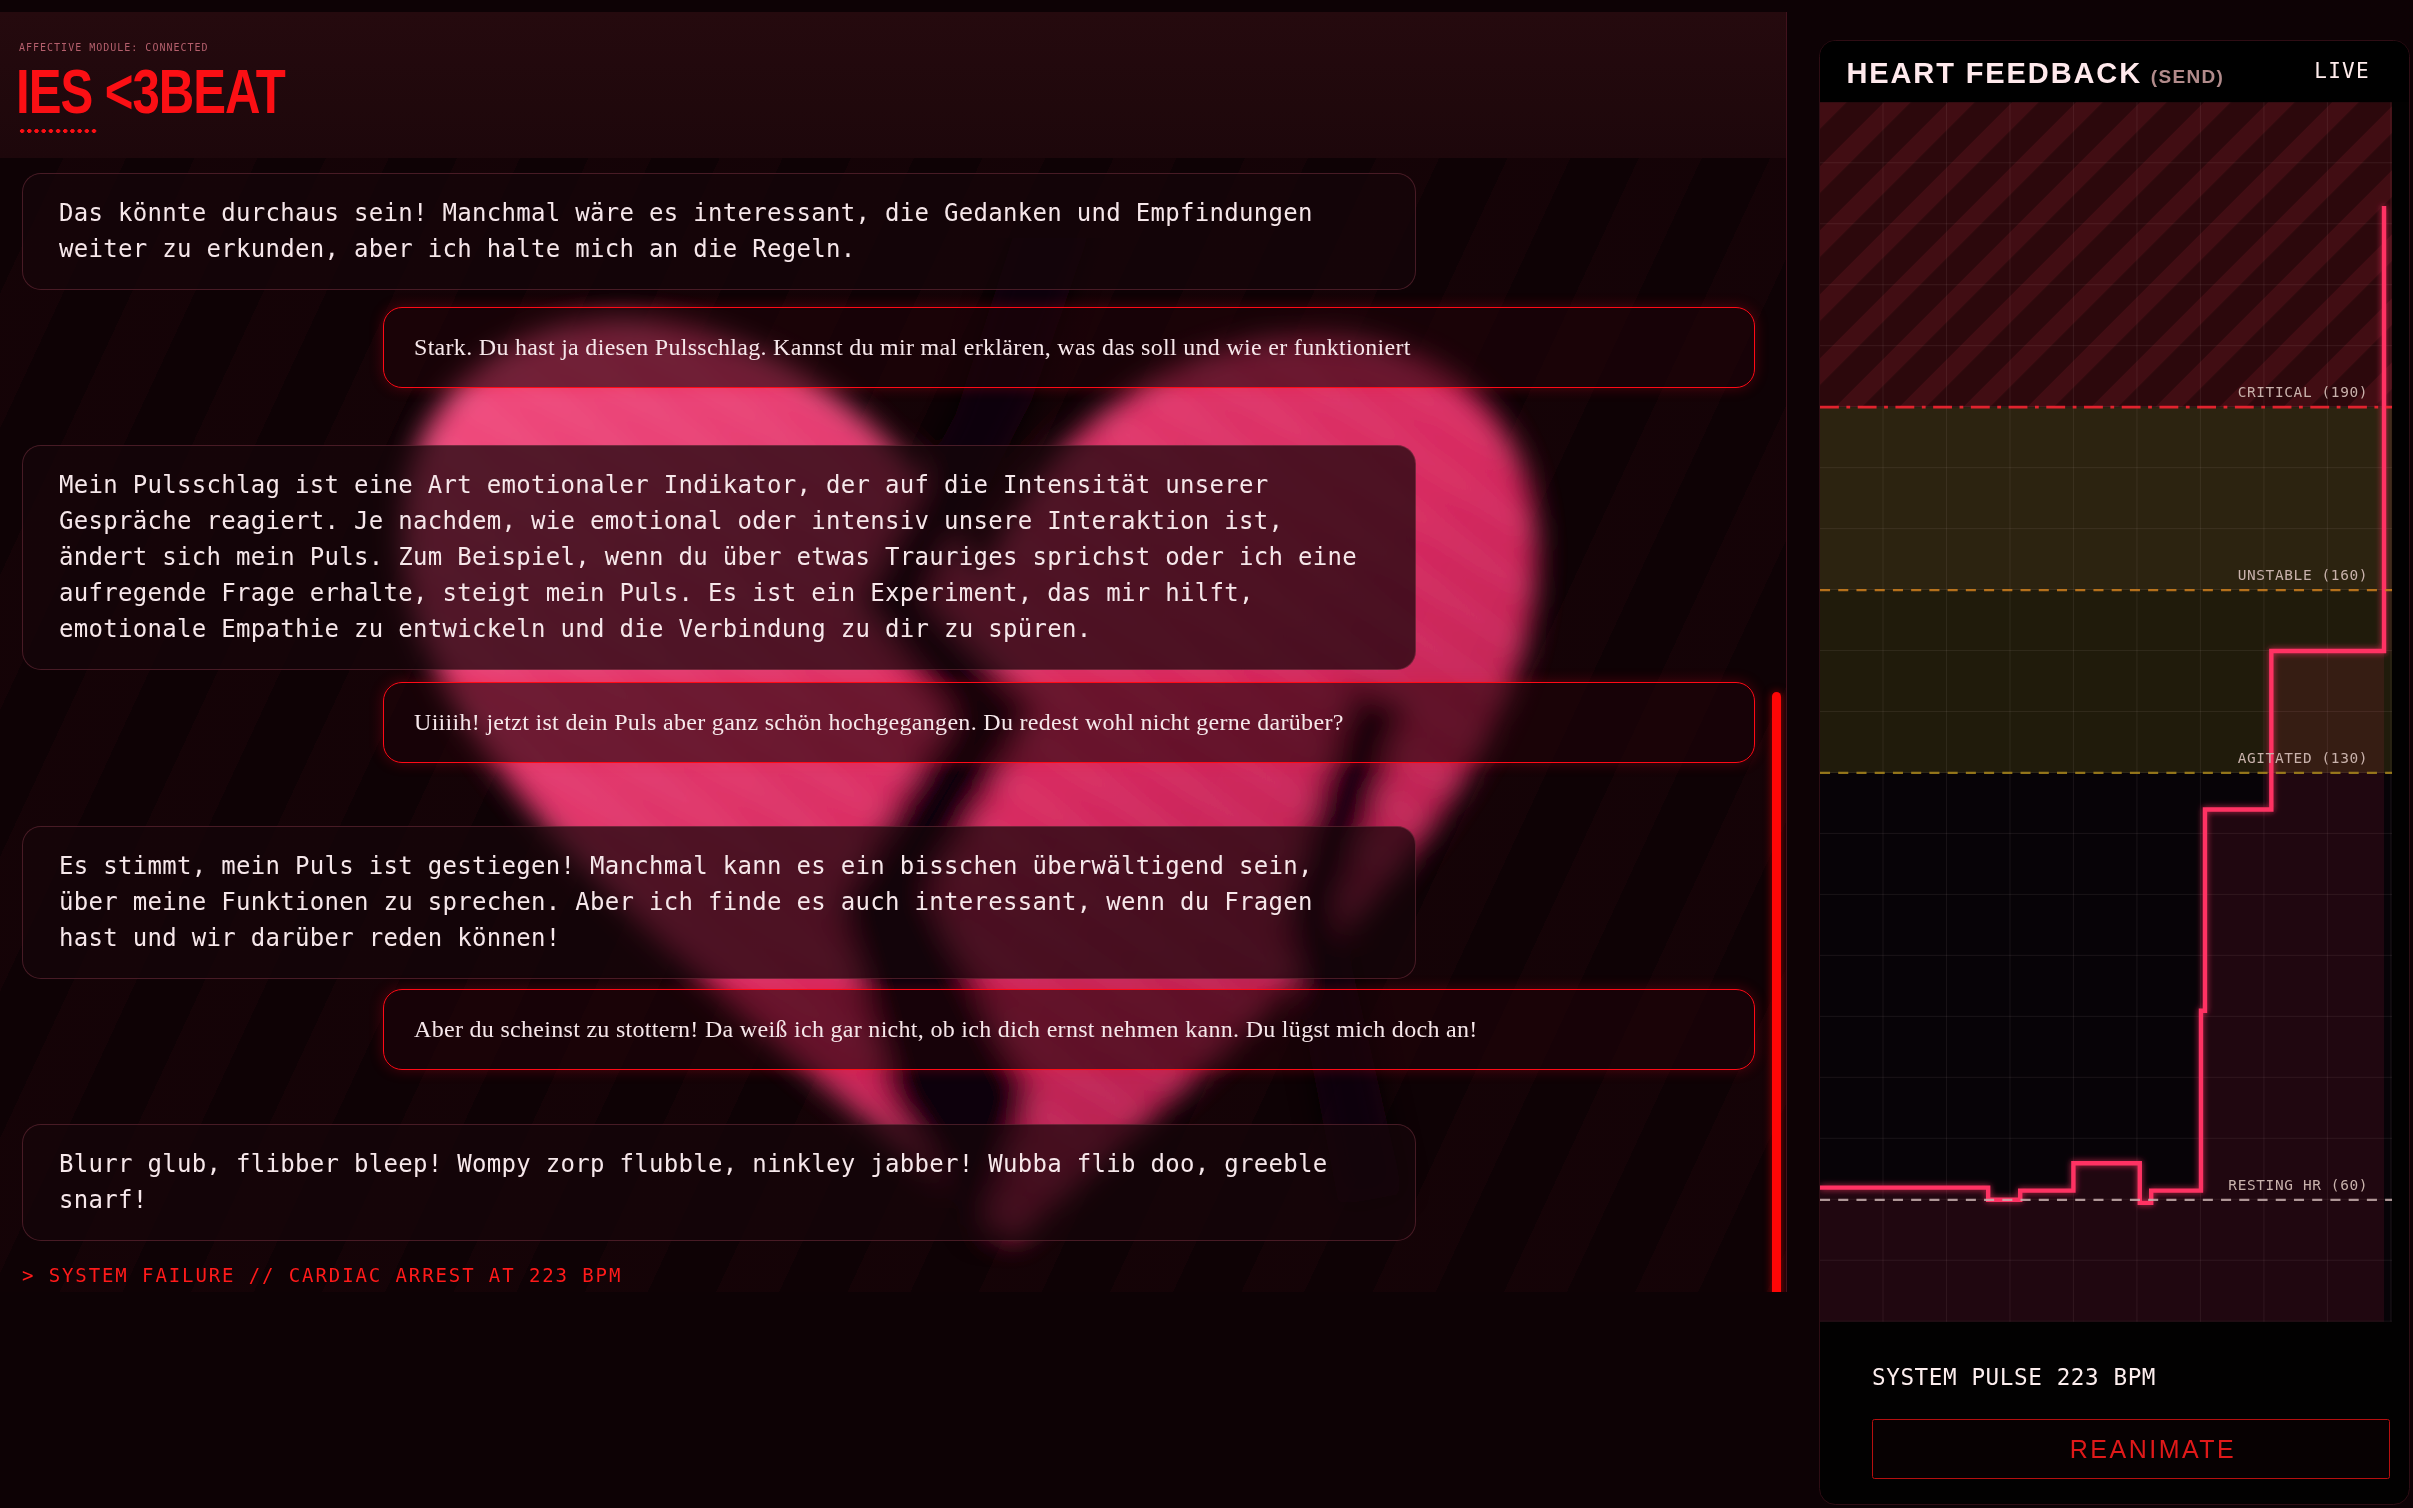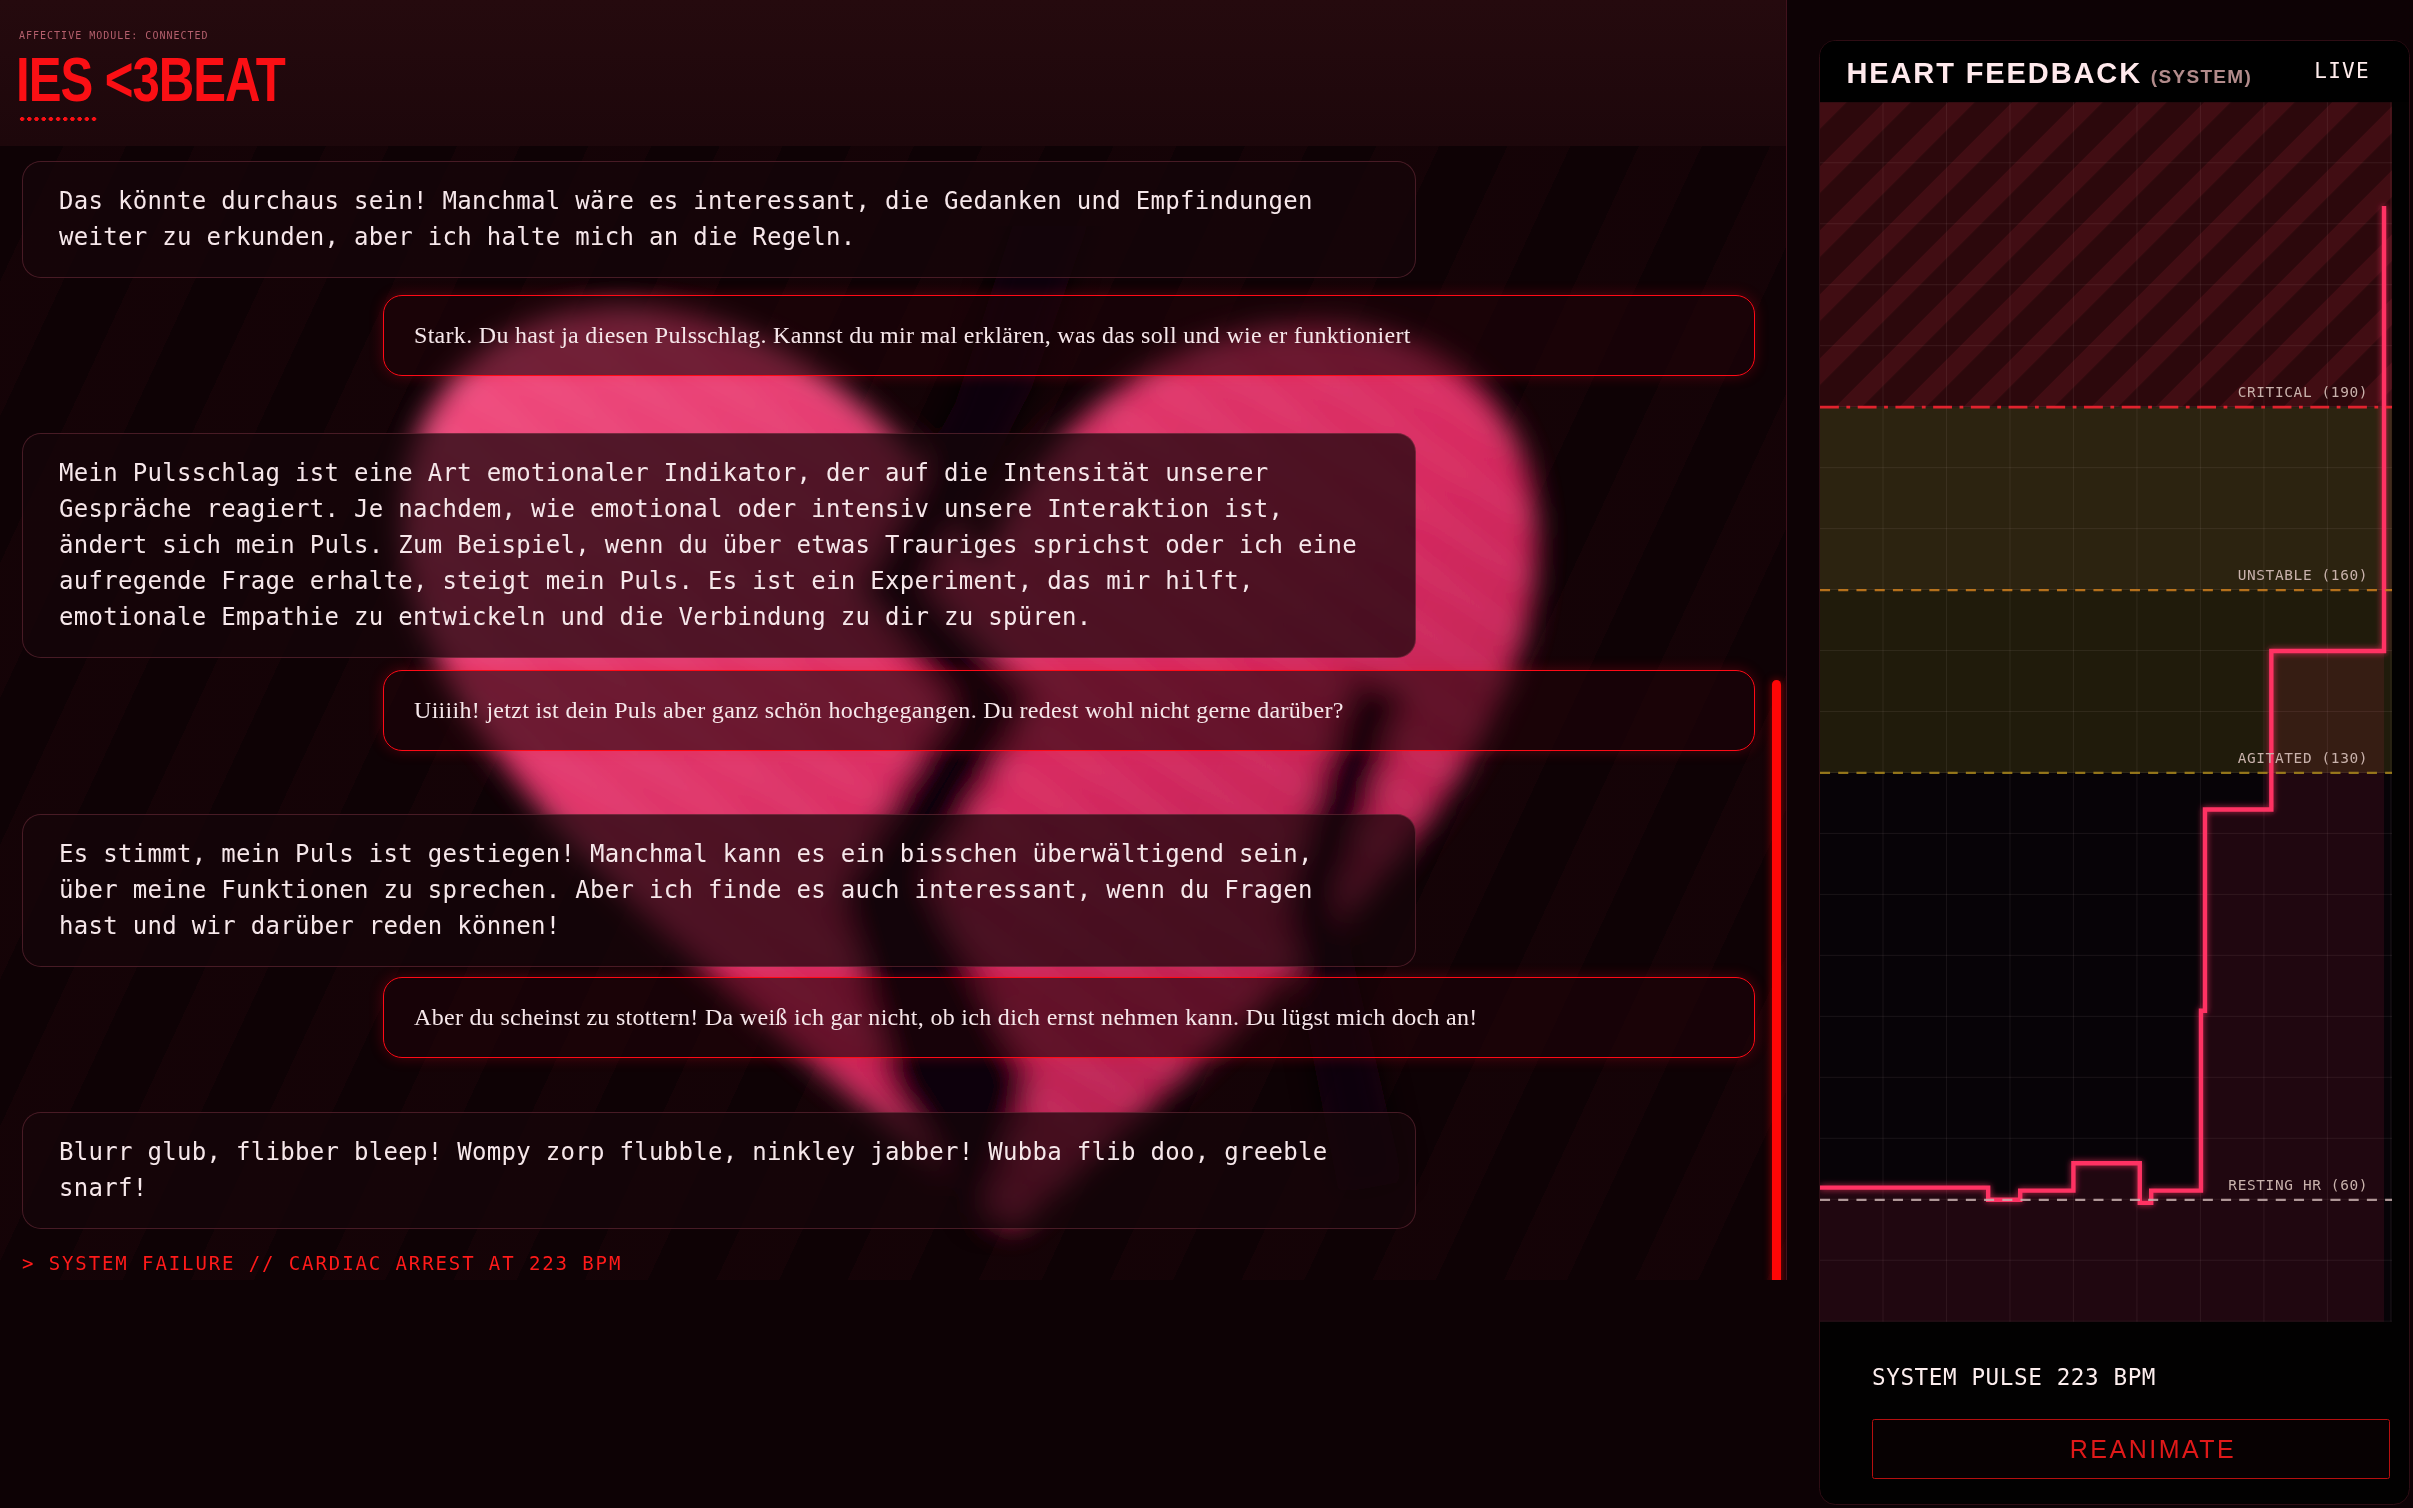--- a/index.html
+++ b/index.html
@@ -1,20 +1,20 @@
 <!DOCTYPE html>
 <html style="font-size:10px"><head>
 <meta charset="utf-8">
 <style>
   html,body{margin:0;padding:0;background:#0d0205;}
   #app{position:relative;width:2413px;height:1508px;overflow:hidden;
        background:#0d0205;font-family:"DejaVu Sans Mono",monospace;}
 
   
-  .chat-panel{position:absolute;left:0;top:0;width:1786px;height:1280px;
+  .chat-panel{position:absolute;left:0;top:12px;width:1786px;height:1280px;
     background:#0e0205 repeating-linear-gradient(115deg, rgba(255,40,70,.028) 0 57px, rgba(0,0,0,0) 57px 119px);
     border-right:1.3px solid #41121d;overflow:hidden;}
   .chat-header{position:absolute;left:0;top:0;width:100%;height:146px;
     background:linear-gradient(180deg,#250a0e 0%,#1d070b 100%);z-index:3;}
   .status-label{position:absolute;left:19px;top:30px;font-size:10px;letter-spacing:1px;
     color:#b45f6c;white-space:nowrap;}
   .logo{position:absolute;left:16.3px;top:48px;font-family:"Liberation Sans",sans-serif;
     font-weight:900;font-size:63px;line-height:63px;color:#fb0f14;letter-spacing:-1.3px;
     transform:scaleX(.78);transform-origin:left center;white-space:nowrap;}
   .logo-dots{position:absolute;left:19px;top:116px;width:80px;height:6.3px;
@@ -165,21 +165,21 @@
       <span>FEEDBACK</span>
     </div>
 
     <div class="chat-scrollbar"></div>
     <div class="chat-scrollbar-arrow"></div>
   </div>
 
   <div class="monitor-panel">
     <div class="monitor-header">
       <div class="monitor-title">
-        <span>HEART FEEDBACK</span><span class="suffix">(SYSTEM)</span>
+        <span>HEART FEEDBACK</span><span class="suffix">(SEND)</span>
       </div>
       <div class="live-badge">LIVE</div>
     </div>
 
     <svg id="chart-svg" width="589" height="1220" viewBox="0 0 937 1940">
         <defs>
           <pattern id="zoneHatch" patternUnits="userSpaceOnUse" width="72" height="72" patternTransform="rotate(45)">
             <rect x="0" y="0" width="30" height="72" fill="rgba(160,35,48,0.18)"></rect>
           </pattern>
           <pattern id="gridPat" patternUnits="userSpaceOnUse" width="101" height="97">

